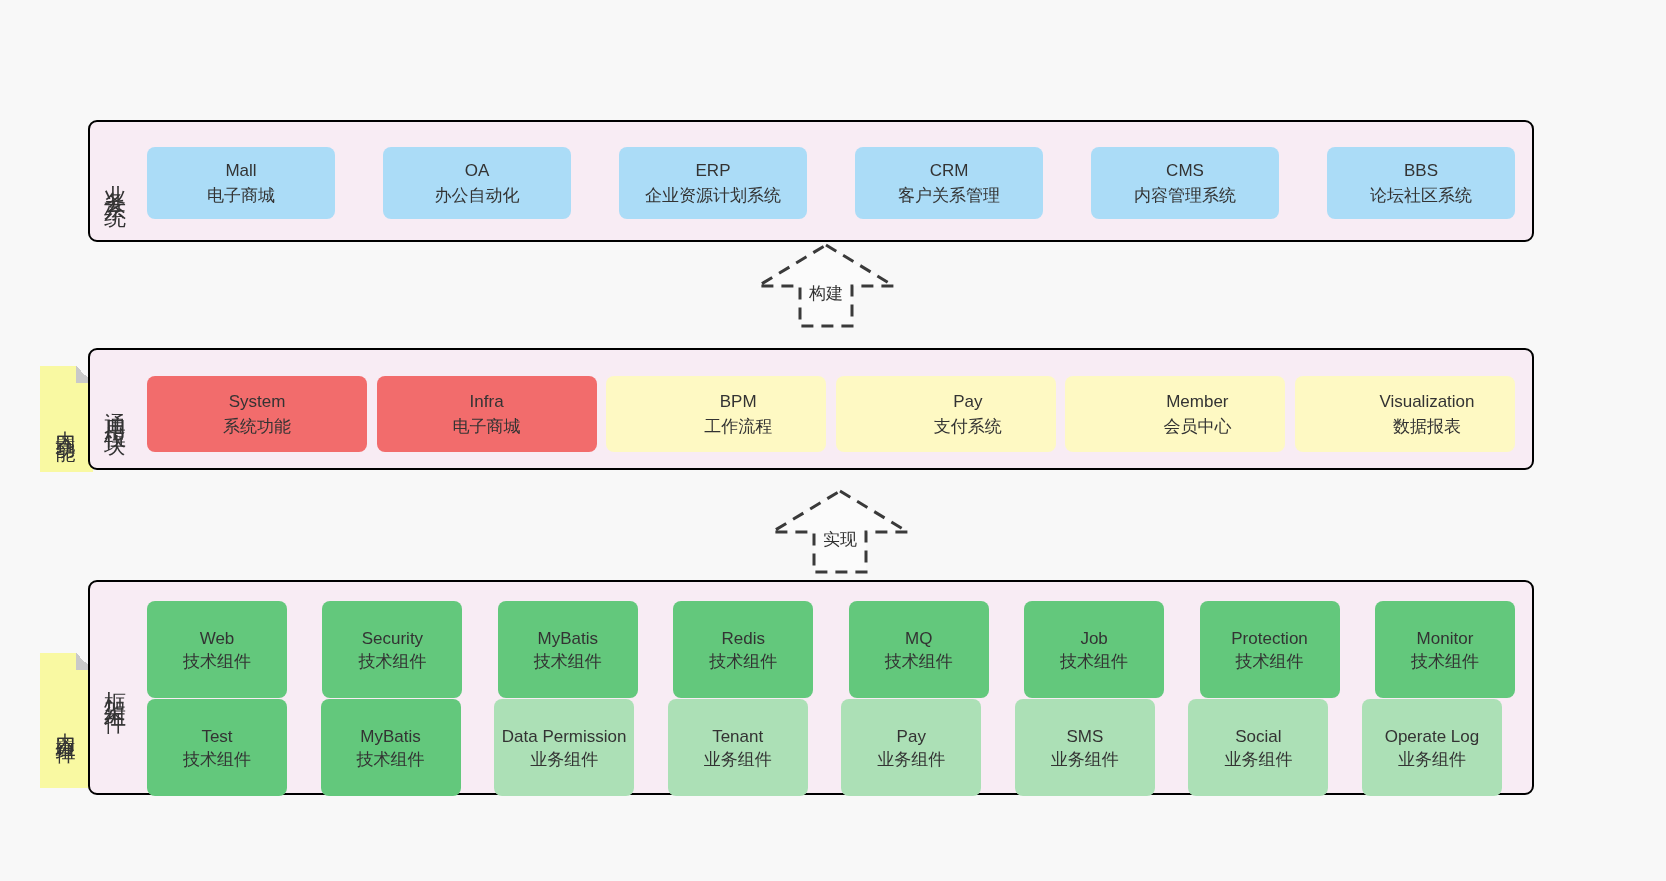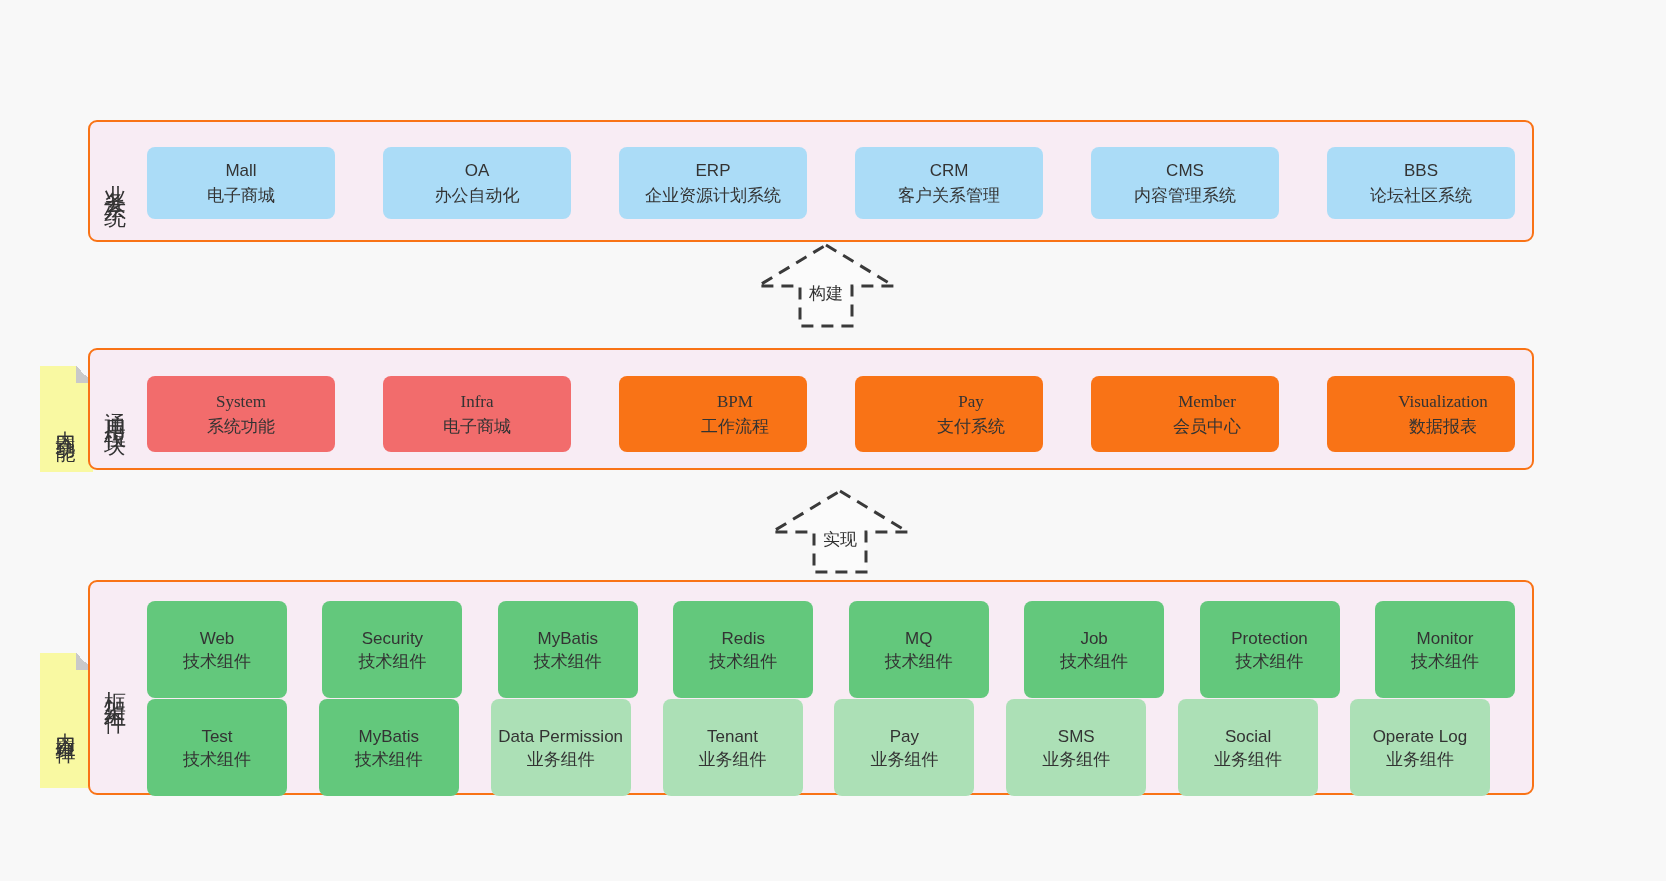--- a/index.html
+++ b/index.html
@@ -10,21 +10,21 @@
     color:#333333;
     position:relative;
     overflow:hidden;
   }
   .canvas { position:absolute; inset:0; }
 
   
   .layer {
     position:absolute; left:88px; width:1446px;
     background:#f8ecf4;
-    border:2px solid #f97316;
+    border:2px solid #000000;
     border-radius:9px;
   }
   #layer-business   { top:120px; height:122px; }
   #layer-modules    { top:348px; height:122px; }
   #layer-components { top:580px; height:215px; }
 
   .layer-label {
     position:absolute; left:8px; top:0; bottom:0;
     width:34px;
     display:flex; align-items:center; justify-content:center;
@@ -32,37 +32,37 @@
     font-size:22px; letter-spacing:7px; color:#333;
   }
 
   .row {
     position:absolute; left:57px; right:17px;
     display:flex; justify-content:space-between;
   }
   #layer-business .row   { top:25px; }
   #layer-modules .row    { top:26px; }
   #layer-components .row-1 { top:19px; }
-  #layer-components .row-2 { top:117px; right:42px;gap:18px; }
+  #layer-components .row-2 { top:117px; right:30px;gap:18px; }
 
   
   .box {
     border-radius:8px;
     display:flex; flex-direction:column;
     align-items:center; justify-content:center;
     text-align:center;
     font-size:17px; line-height:25px; color:#333;
   }
   .box-wide   { width:188px; height:72px; }
-  .box-module { width:188px; height:76px;font-family:Liberation Serif, serif; }
+  .box-module { width:220px; height:76px; }
   .box-small  { width:140px; height:97px; line-height:23px; }
 
   .c-blue       { background:#abdcf7; }
   .c-red        { background:#f26c6c; }
-  .c-pink       { background:#f97316;padding-left:44px; }
+  .c-pink       { background:#fef9c3;padding-left:44px; }
   .c-green      { background:#63c87c; }
   .c-lightgreen { background:#ace0b6; }
 
   
   .note {
     position:absolute; left:40px; width:53px;
     background:#f9f9a2;
     display:flex; align-items:center; justify-content:center;
   }
   #note-modules    { top:366px; height:106px; }

